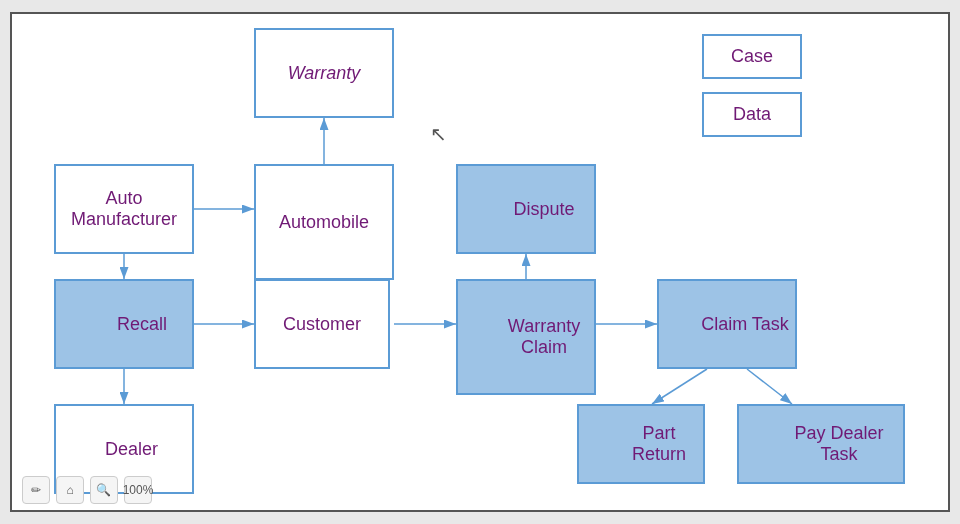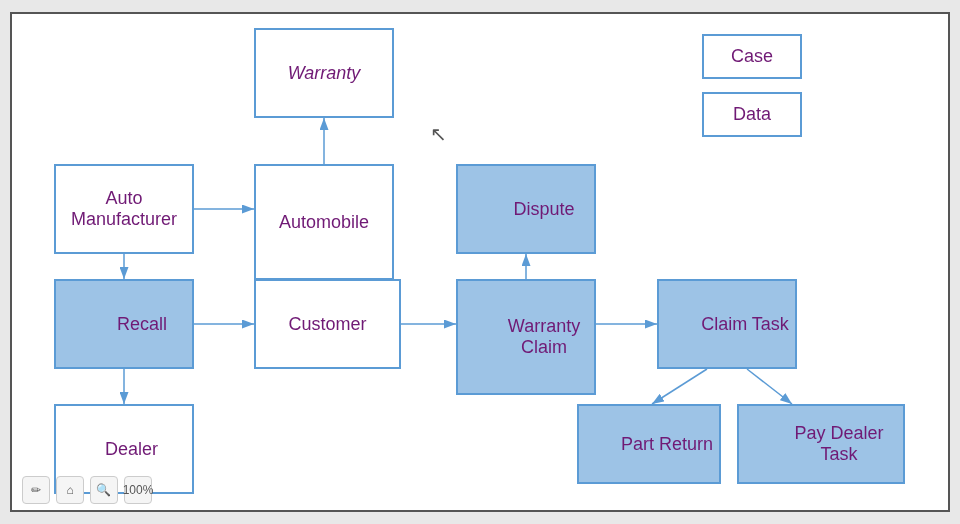--- a/index.html
+++ b/index.html
@@ -119,41 +119,41 @@
   </div>
 
   <div class="node node-outline" style="left:42px; top:150px; width:140px; height:90px;">
     <span>Auto Manufacturer</span>
   </div>
 
   <div class="node node-filled" style="left:42px; top:265px; width:140px; height:90px;">
     <span>Recall</span>
   </div>
 
-  <div class="node node-outline" style="left:242px; top:265px; width:147px; height:90px;">
+  <div class="node node-outline" style="left:242px; top:265px; width:136px; height:90px;">
     <span>Customer</span>
   </div>
 
   <div class="node node-outline" style="left:42px; top:390px; width:140px; height:90px;padding-left:15px;">
     <span>Dealer</span>
   </div>
 
   <div class="node node-filled" style="left:444px; top:150px; width:140px; height:90px;">
     <span>Dispute</span>
   </div>
 
   <div class="node node-filled" style="left:444px; top:265px; width:140px; height:116px;">
     <span>Warranty Claim</span>
   </div>
 
   <div class="node node-filled" style="left:645px; top:265px; width:140px; height:90px;">
     <span>Claim Task</span>
   </div>
 
-  <div class="node node-filled" style="left:565px; top:390px; width:144px; height:80px;justify-content:center;">
+  <div class="node node-filled" style="left:565px; top:390px; width:128px; height:80px;justify-content:center;">
     <span>Part Return</span>
   </div>
 
   <div class="node node-filled" style="left:725px; top:390px; width:168px; height:80px;">
     <span>Pay Dealer Task</span>
   </div>
 
   <div class="node node-outline" style="left:690px; top:20px; width:100px; height:45px;">
     <span>Case</span>
   </div>

